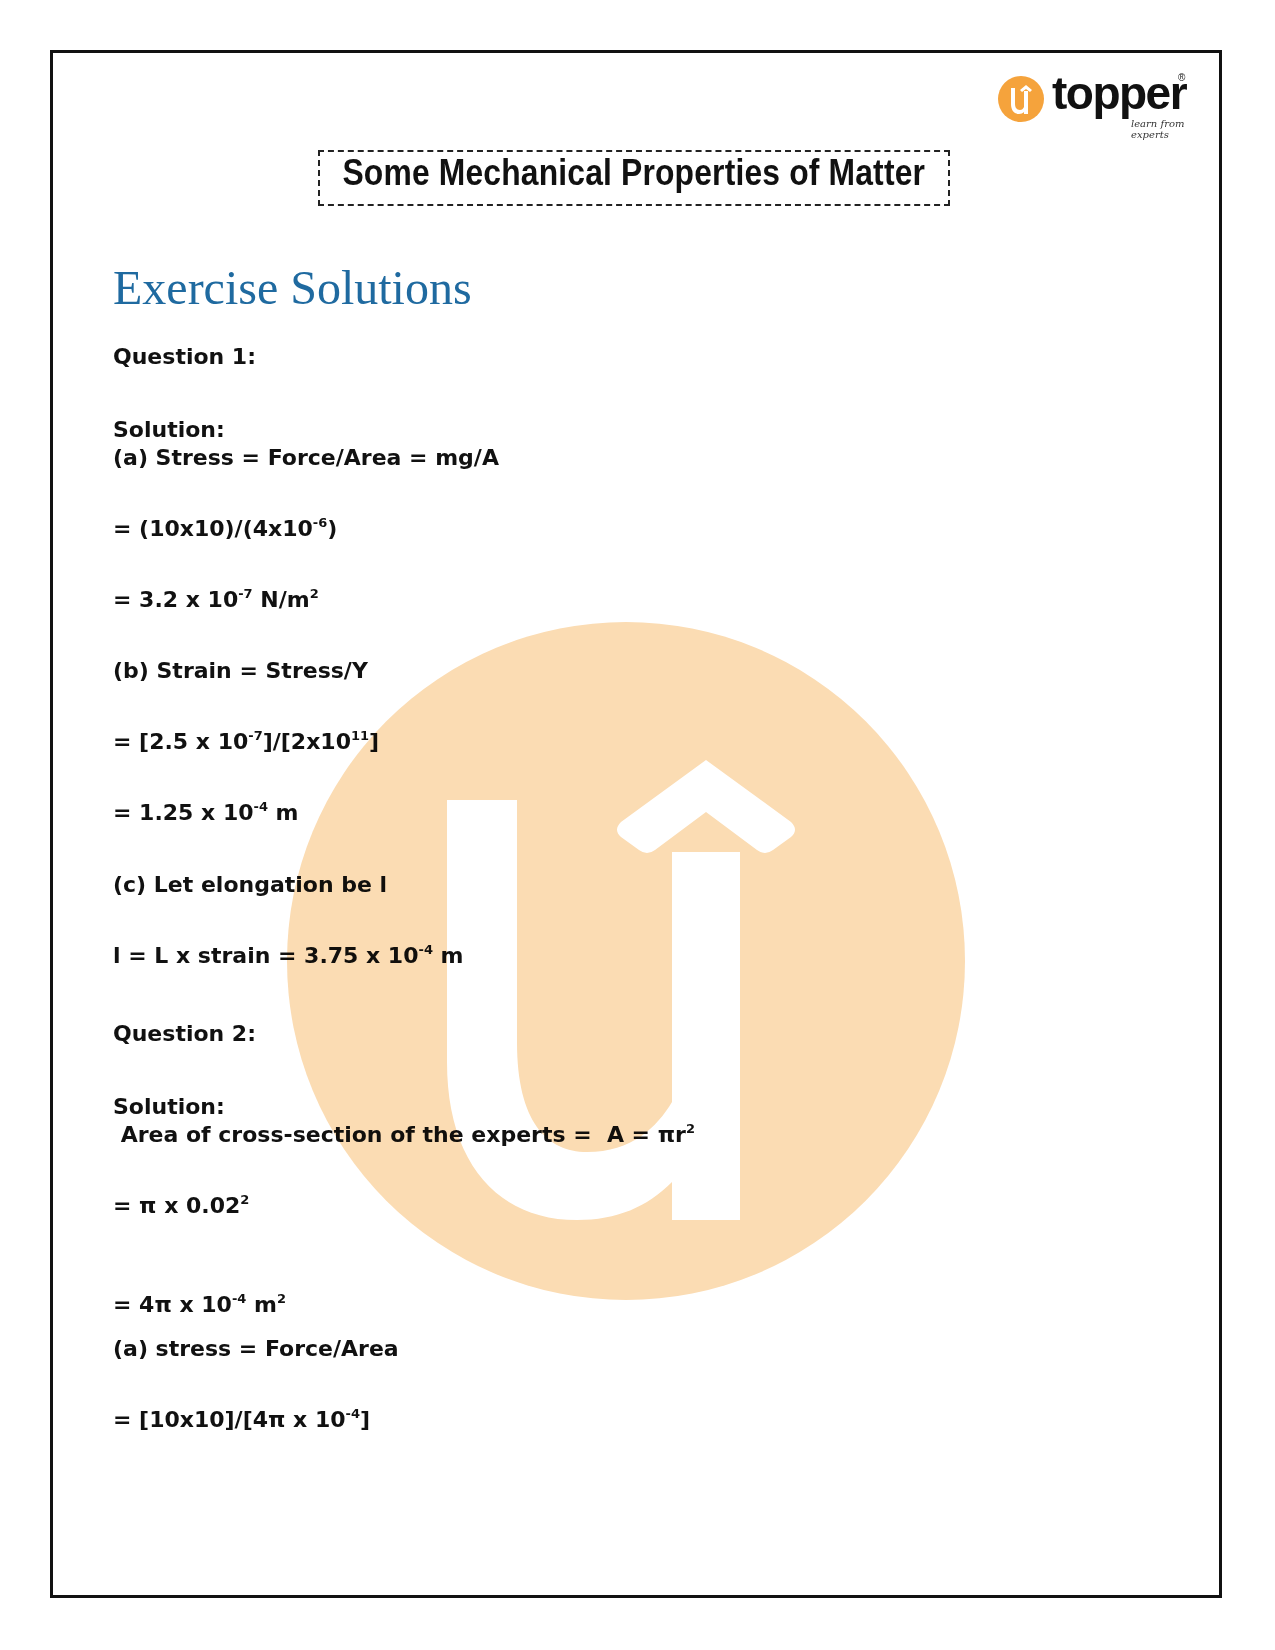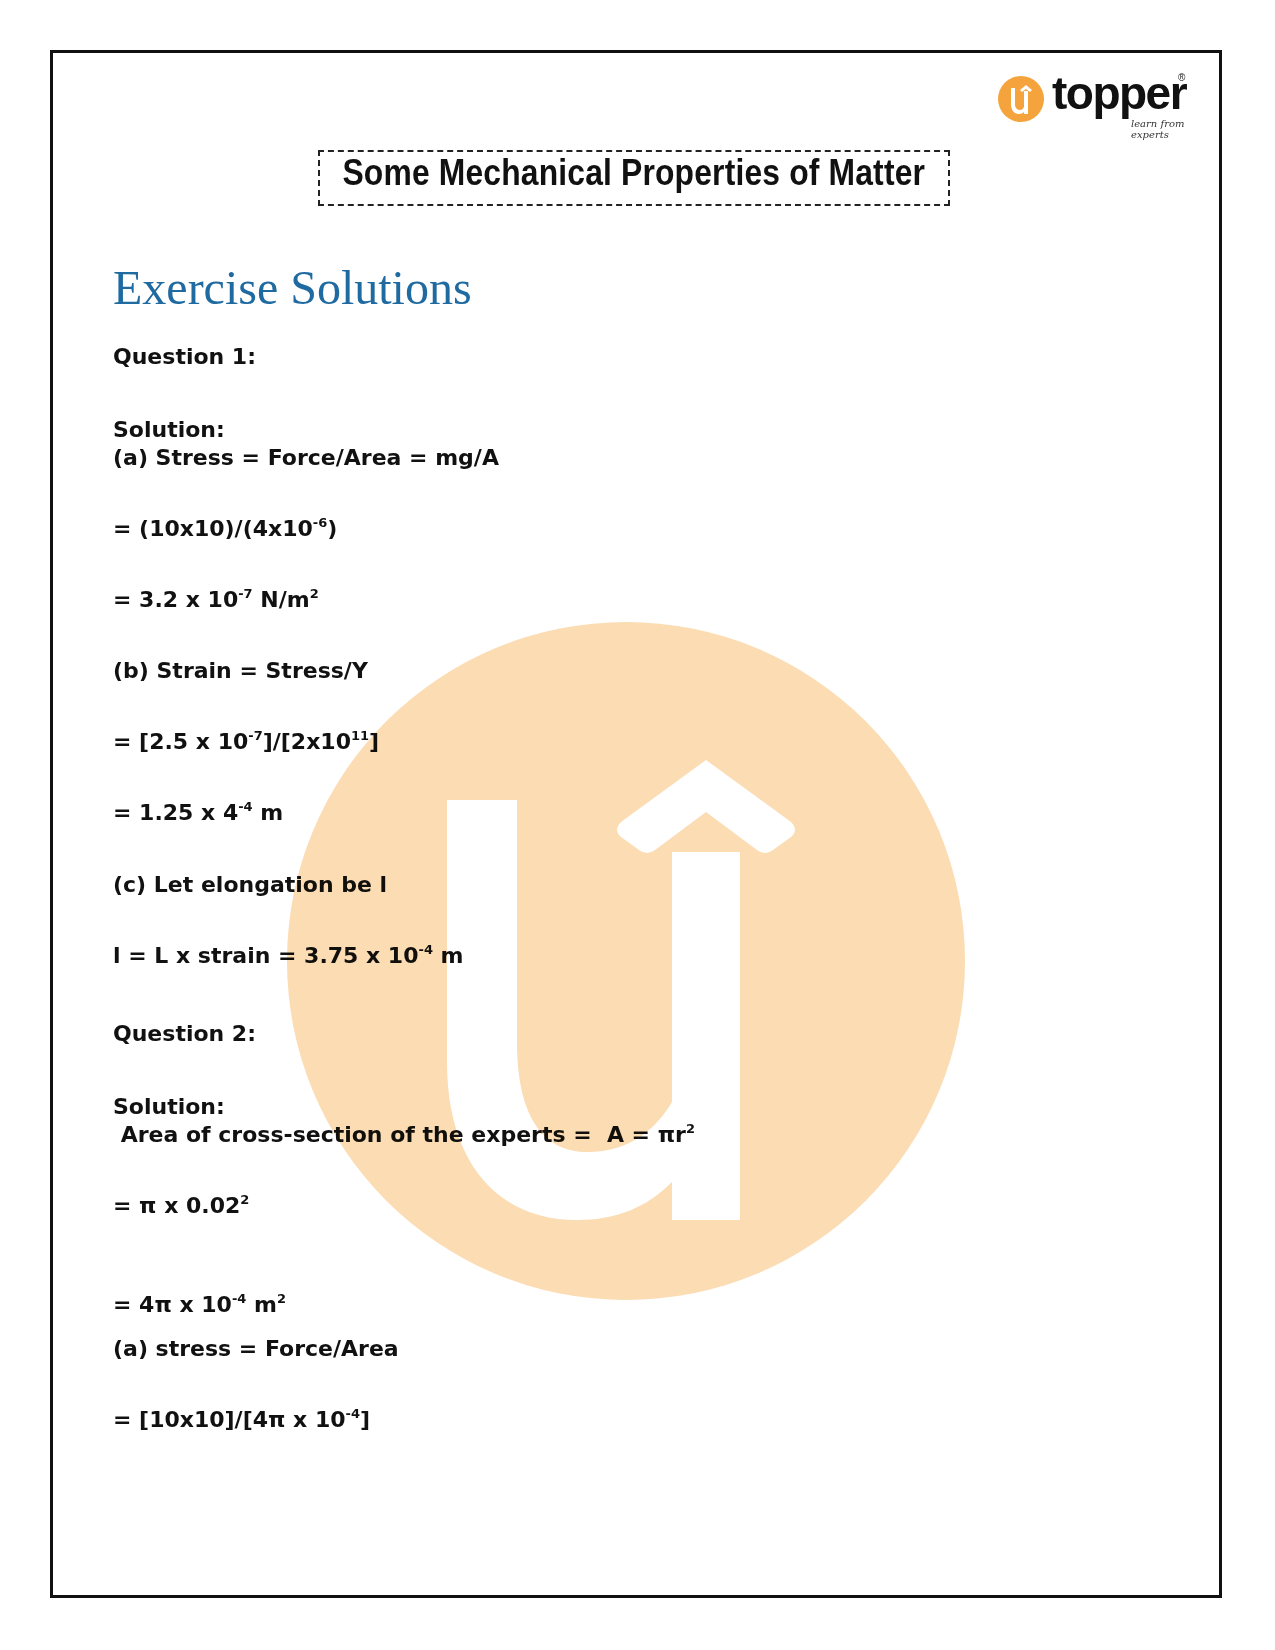--- a/index.html
+++ b/index.html
@@ -74,21 +74,21 @@
 <div class="section-heading">Exercise Solutions</div>
 
 <div class="line bold" style="top:337px">Question 1:</div>
 <div class="line bold" style="top:410px">Solution:</div>
 
 <div class="line" style="top:445px"><span>(a) Stress = Force/Area = mg/A</span></div>
 <div class="line" style="top:516px"><span>= (10x10)/(4x10</span><sup>-6</sup><span>)</span></div>
 <div class="line" style="top:587px"><span>= 3.2 x 10</span><sup>-7</sup><span> N/m</span><sup>2</sup></div>
 <div class="line" style="top:658px"><span>(b) Strain = Stress/Y</span></div>
 <div class="line" style="top:729px"><span>= [2.5 x 10</span><sup>-7</sup><span>]/[2x10</span><sup>11</sup><span>]</span></div>
-<div class="line" style="top:800px"><span>= 1.25 x 4</span><sup>-4</sup><span> m</span></div>
+<div class="line" style="top:800px"><span>= 1.25 x 10</span><sup>-4</sup><span> m</span></div>
 <div class="line" style="top:872px"><span>(c) Let elongation be l</span></div>
 <div class="line" style="top:943px"><span>l = L x strain = 3.75 x 10</span><sup>-4</sup><span> m</span></div>
 
 <div class="line bold" style="top:1014px">Question 2:</div>
 <div class="line bold" style="top:1087px">Solution:</div>
 
 <div class="line" style="top:1122px; white-space:pre"><span> Area of cross-section of the experts =  A = πr</span><sup>2</sup></div>
 <div class="line" style="top:1193px"><span>= π x 0.02</span><sup>2</sup></div>
 <div class="line" style="top:1292px"><span>= 4π x 10</span><sup>-4</sup><span> m</span><sup>2</sup></div>
 <div class="line" style="top:1336px"><span>(a) stress = Force/Area</span></div>

